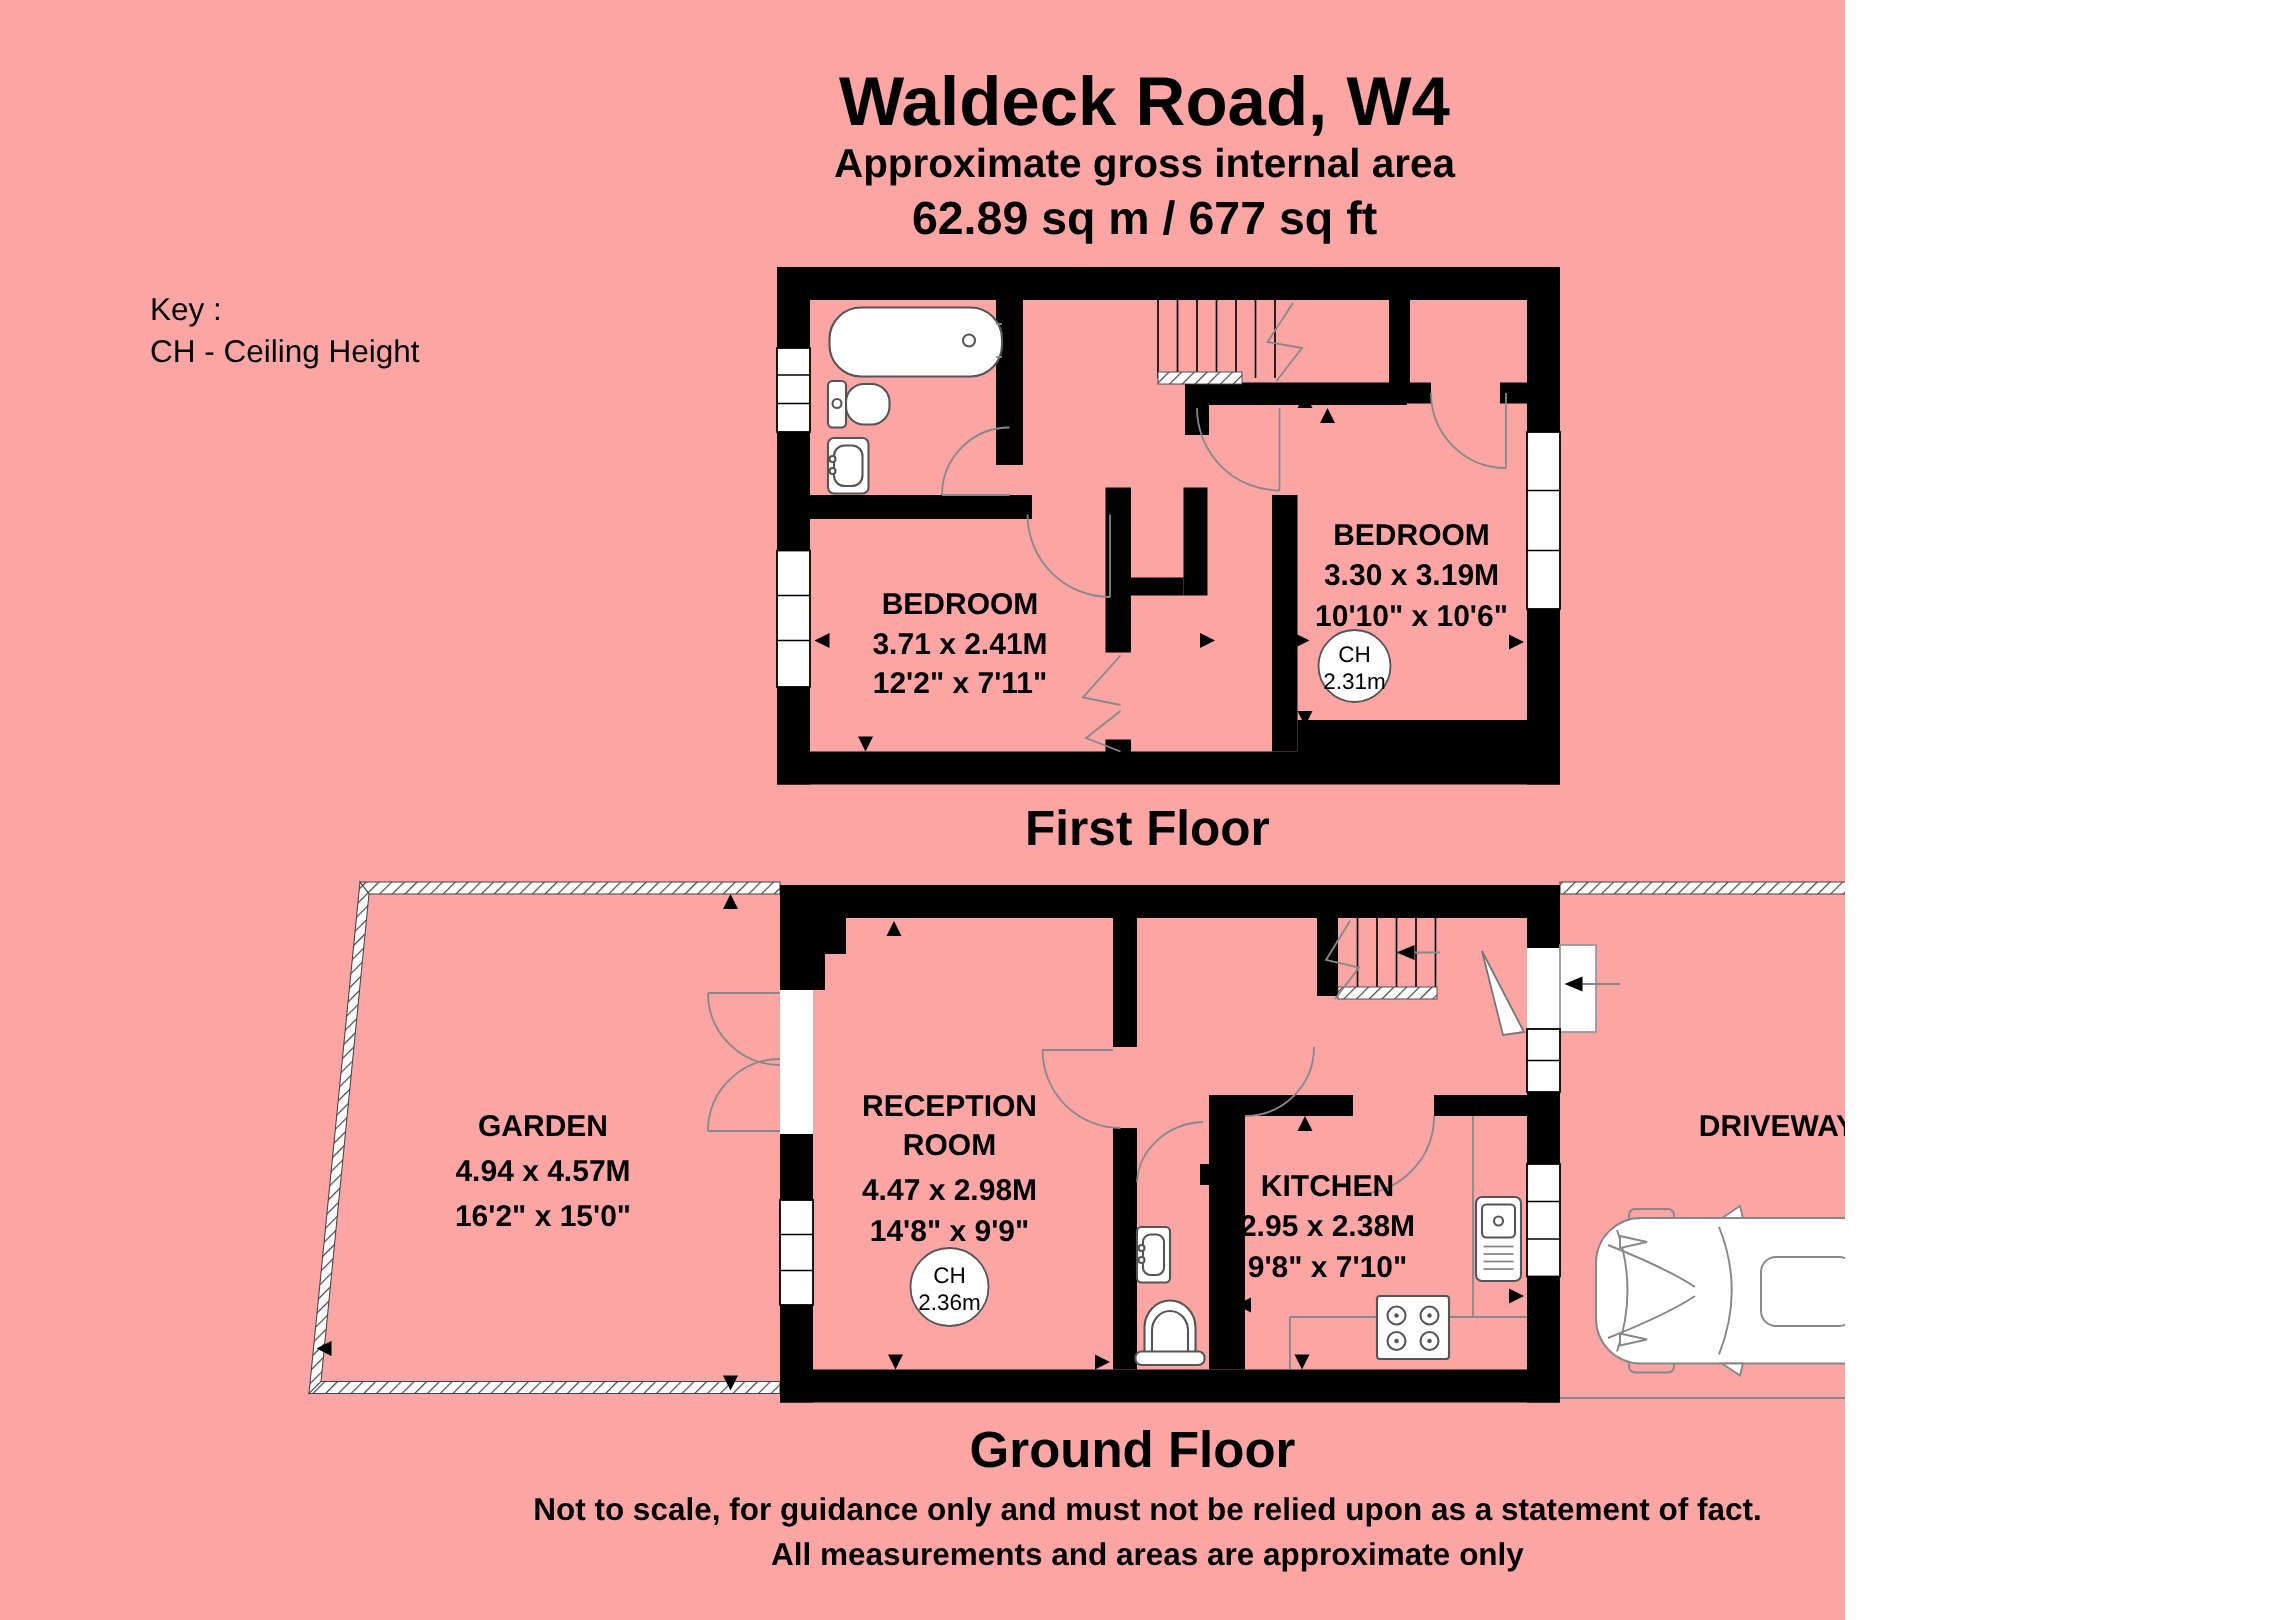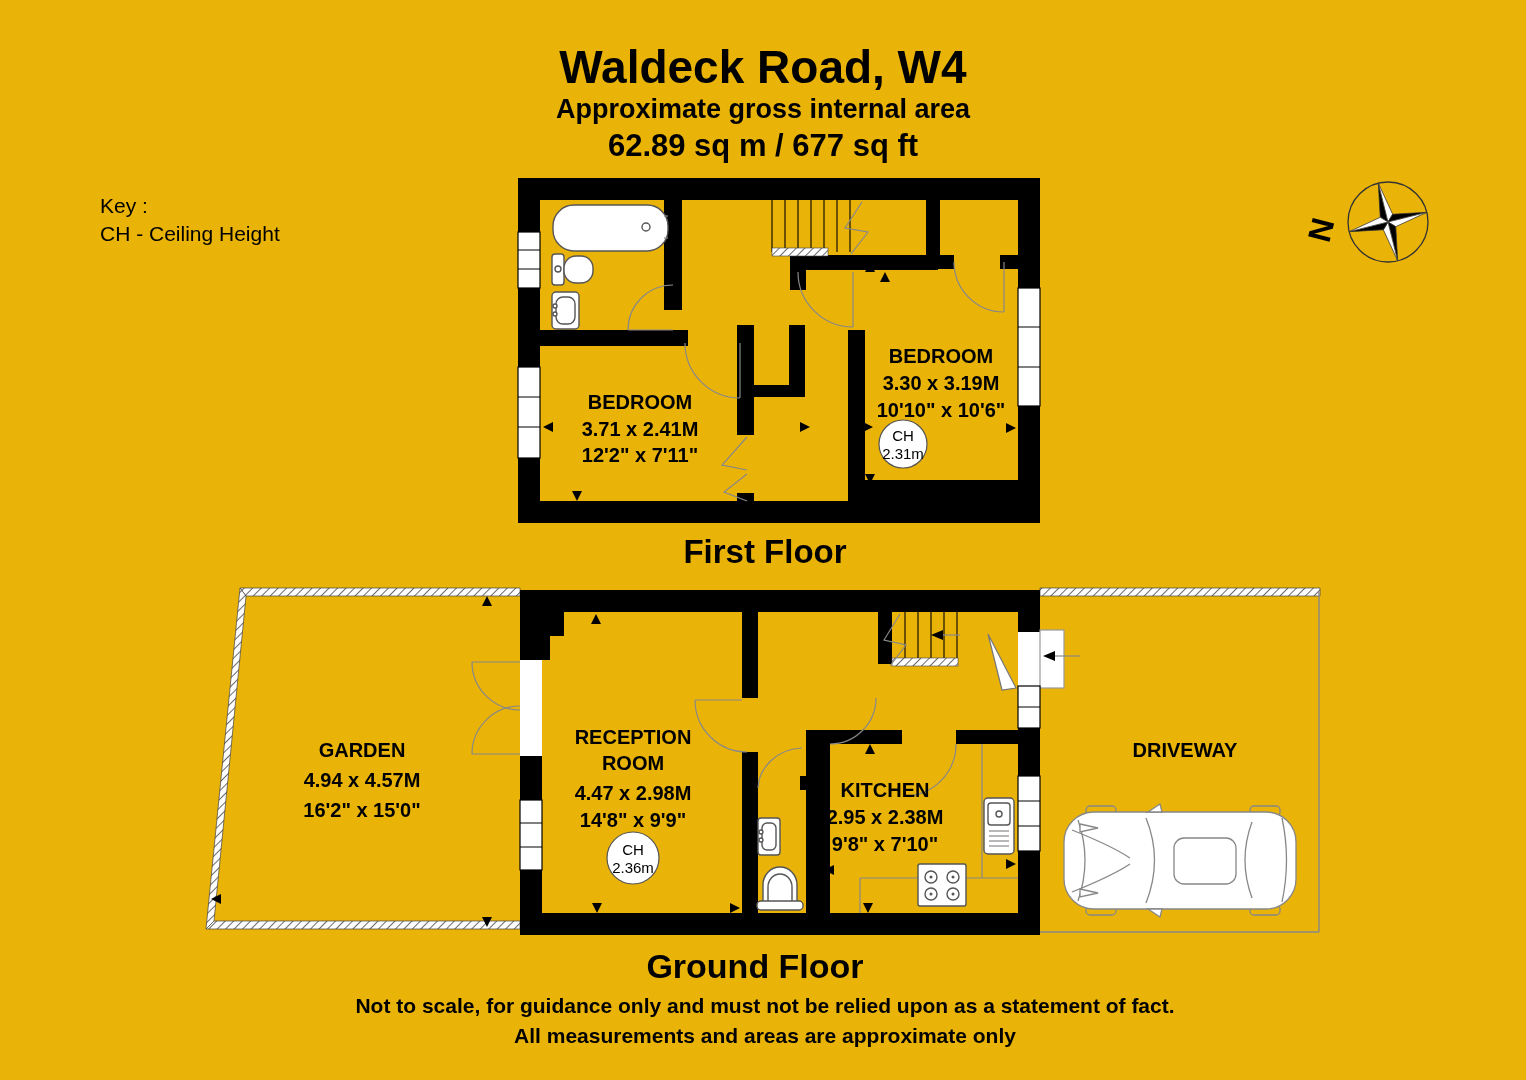--- a/index.html
+++ b/index.html
@@ -1,16 +1,16 @@
 <!DOCTYPE html>
 <html><head>
 <meta charset="utf-8">
 <style>
   html,body{margin:0;padding:0;background:#ffffff;}
-  .page{position:relative;width:1526px;height:1080px;background:#eab308;overflow:hidden;
+  .page{position:relative;width:1230px;height:1080px;background:#fca5a5;overflow:hidden;
         font-family:"Liberation Sans", sans-serif;}
   svg text{font-family:"Liberation Sans", sans-serif;fill:#000;}
   .wall{fill:#000000;}
   .fix{stroke:#555;fill:#ffffff;stroke-width:1.4;}
   .arc{stroke:#888;fill:none;stroke-width:1.2;}
   .win{fill:#ffffff;stroke:#000;stroke-width:1.2;}
   .mull{stroke:#000;stroke-width:1;}
   .arrow{fill:#000;}
   .tread{stroke:#000;stroke-width:1.1;}
 </style>

